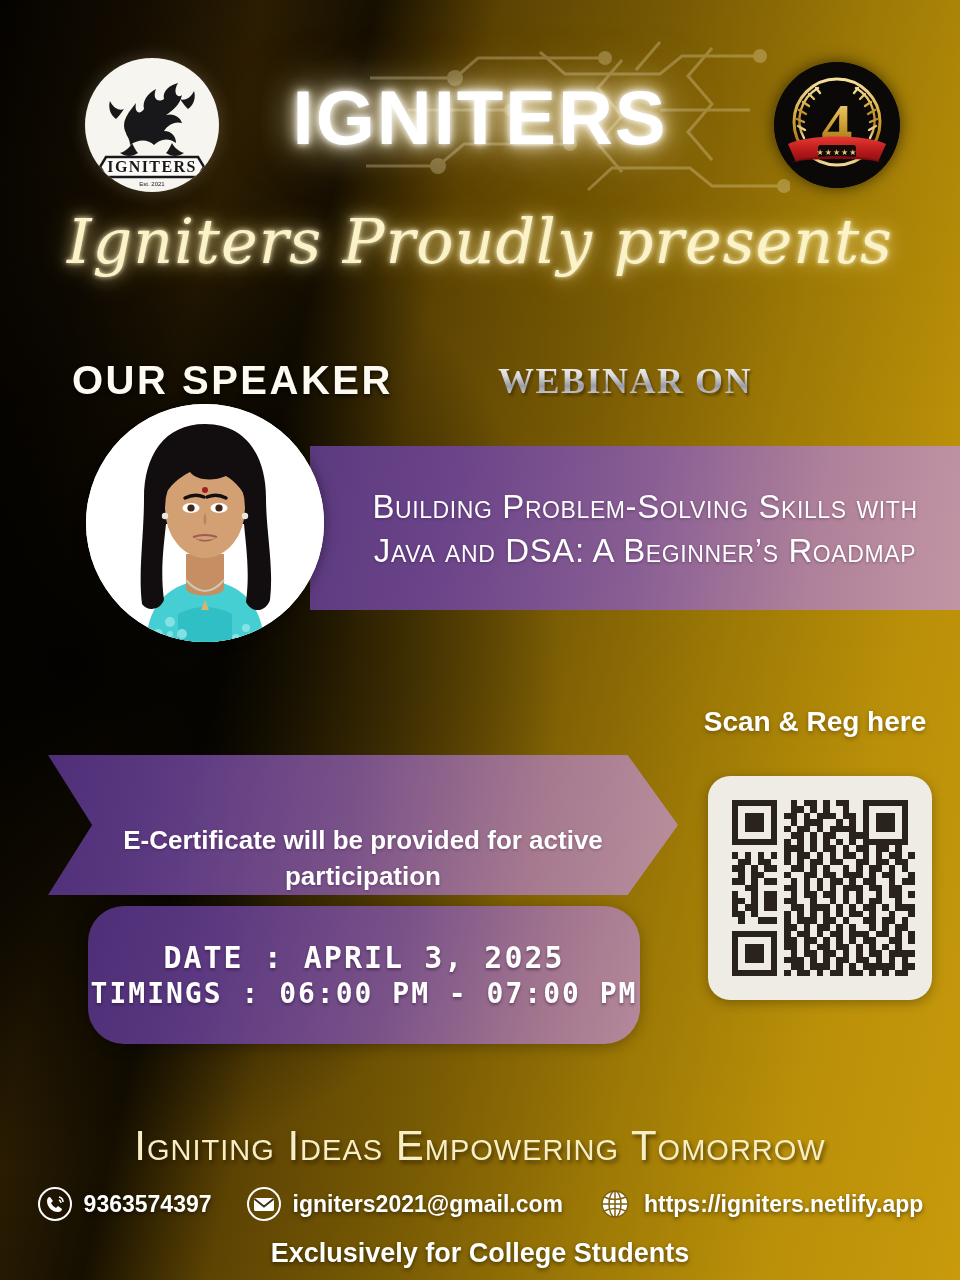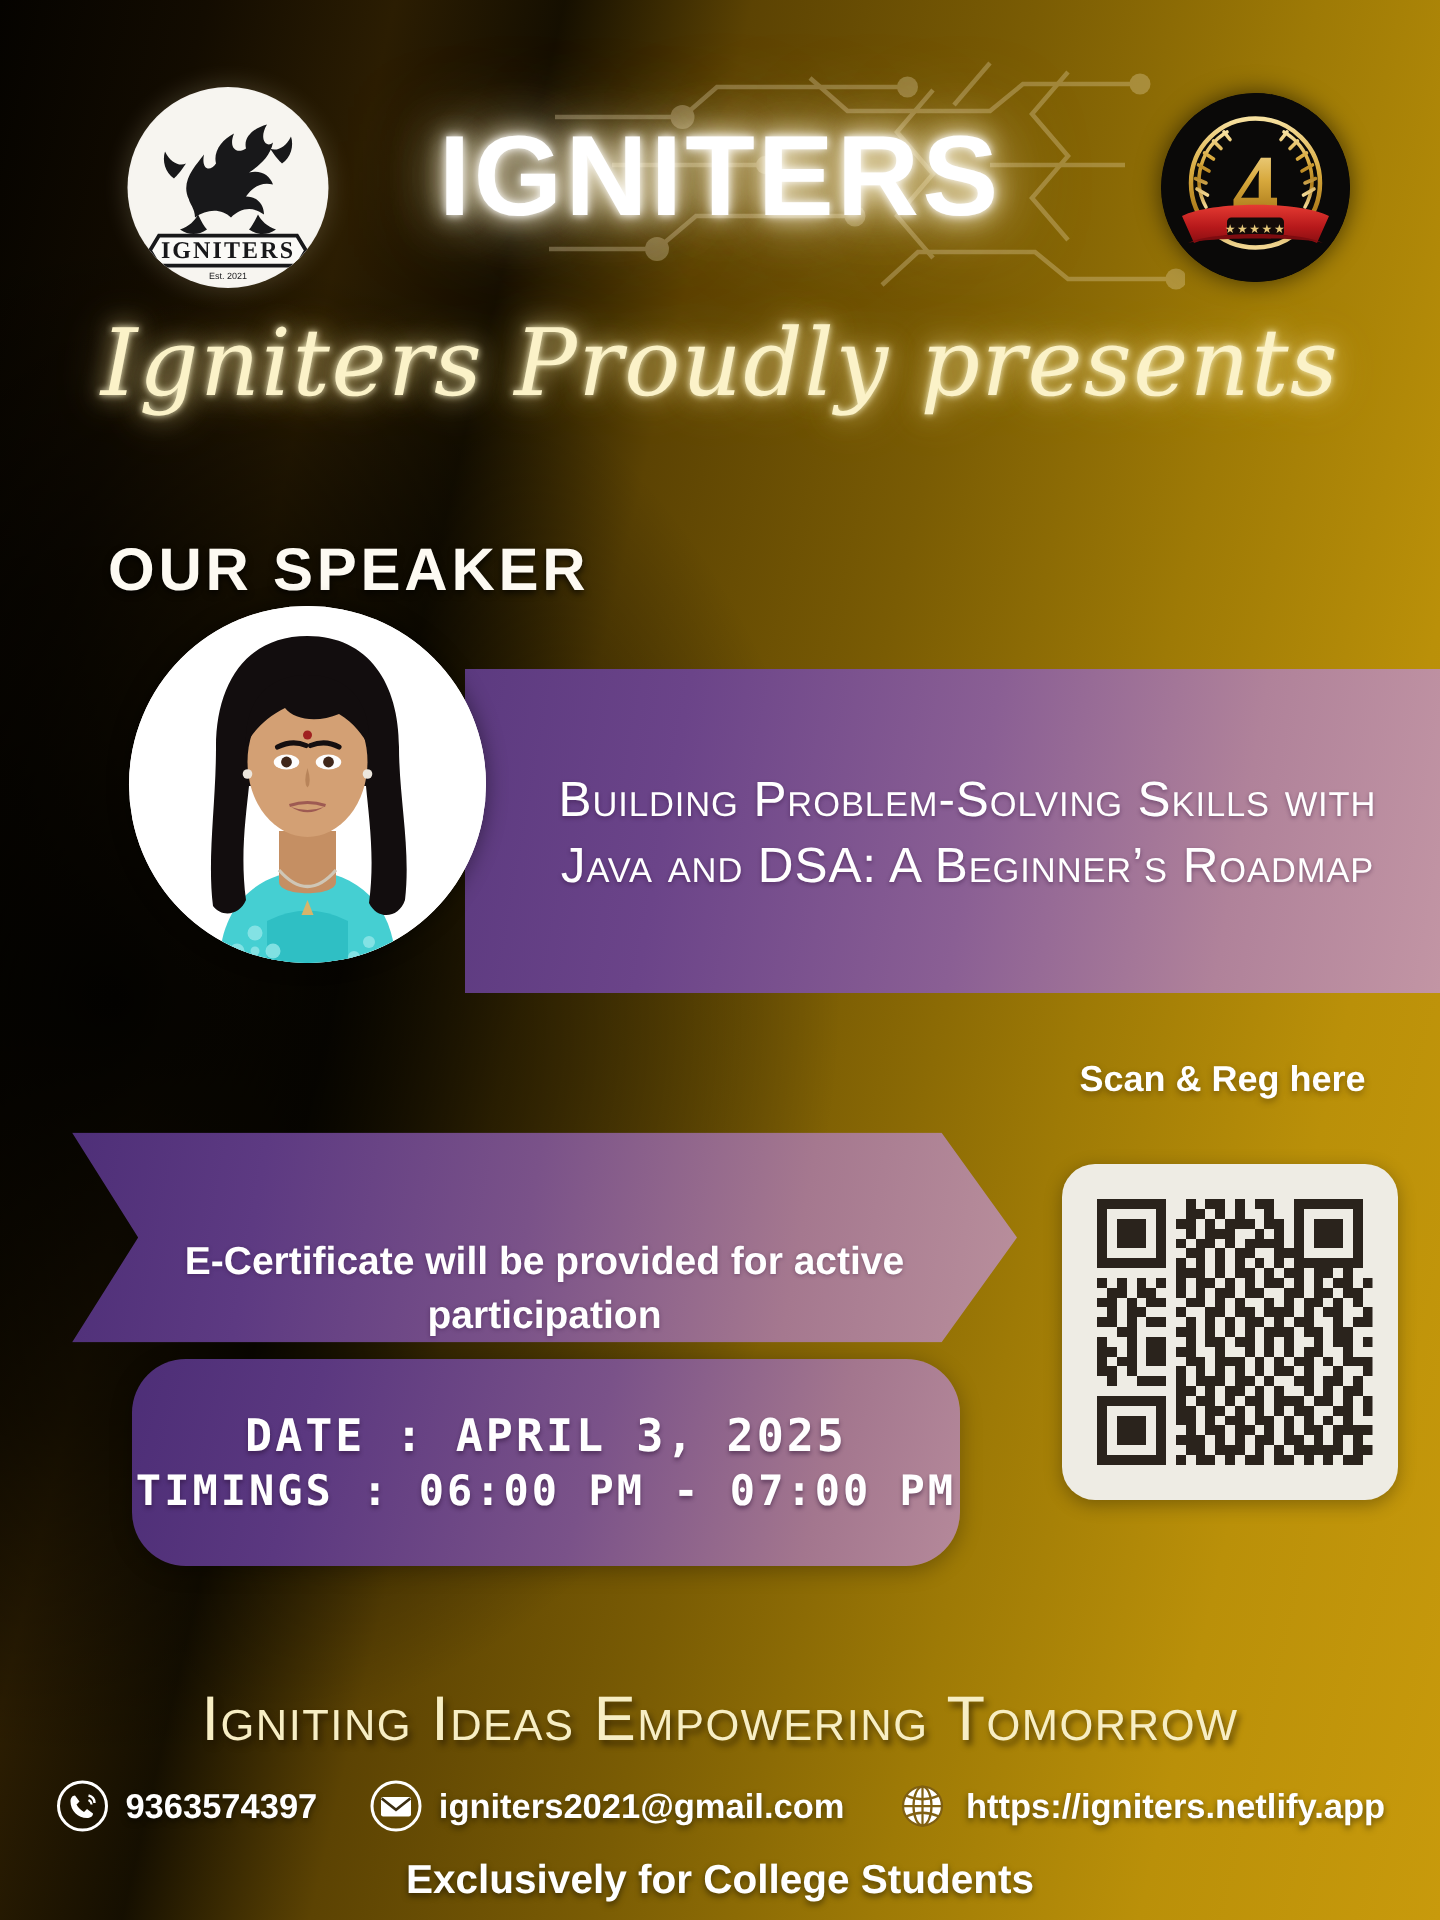--- a/index.html
+++ b/index.html
@@ -94,21 +94,21 @@
     background:linear-gradient(180deg,#ffffff 0%,#d8d8dd 38%,#9a9aa3 62%,#f2f2f5 100%);
     -webkit-background-clip:text; background-clip:text;
     color:transparent;
     -webkit-text-fill-color:transparent;
     filter:drop-shadow(2px 3px 1px rgba(60,40,0,0.55));
   }
 
   
   .title-banner {
     position:absolute; left:310px; top:446px;
-    width:650px; height:216px;
+    width:650px; height:164px;
     background:linear-gradient(100deg,#5c3a80 0%,#6b4489 22%,#8a5f94 52%,#b0829a 78%,#c295a4 100%);
     display:flex; align-items:center; justify-content:center;
     padding:7px 26px 6px 46px;
   }
   .title-banner-text {
     font-size:33px;
     font-weight:normal;
     color:#ffffff;
     text-align:center;
     line-height:1.33;
@@ -136,21 +136,21 @@
     letter-spacing:2.2px;
     color:#fdfbf4;
     line-height:1.38;
     text-shadow:0 2px 5px rgba(0,0,0,0.7);
   }
 
   
   .scan-label {
     position:absolute; top:706px; left:670px;
     width:290px; text-align:center;
-    font-size:24px; font-weight:bold;
+    font-size:28px; font-weight:bold;
     color:#ffffff;
     text-shadow:0 2px 4px rgba(70,45,0,0.5);
   }
   .qr-card {
     position:absolute; left:708px; top:776px;
     width:224px; height:224px;
     background:#eeece4;
     border-radius:22px;
     display:flex; align-items:center; justify-content:center;
     box-shadow:0 3px 12px rgba(0,0,0,0.3);
@@ -316,20 +316,21 @@
       <rect x="44" y="83" width="38" height="13" rx="3" fill="#140a08"></rect>
       <text x="63" y="93" text-anchor="middle" font-family="Liberation Sans, sans-serif" font-size="8" fill="#e7c77a" letter-spacing="1">★★★★★</text>
       <path d="M18 100 C34 92 92 92 108 100 C96 96 30 96 18 100 Z" fill="#7d0c10"></path>
     </svg>
   </div>
 
   <div class="presents">Igniters Proudly presents</div>
 
   <div class="speaker-label">OUR SPEAKER</div>
 
+  <div class="webinar-on">WEBINAR ON</div>
 
   <div class="title-banner">
     <div class="title-banner-text">Building Problem-Solving Skills with Java and DSA: A Beginner’s Roadmap</div>
   </div>
 
   <div class="photo-wrap">
     <svg viewBox="0 0 238 238">
       <rect width="238" height="238" fill="#ffffff"></rect>
 
       <path d="M60 238 C62 198 86 178 119 176 C152 178 176 198 178 238 Z" fill="#45cfd2"></path>

